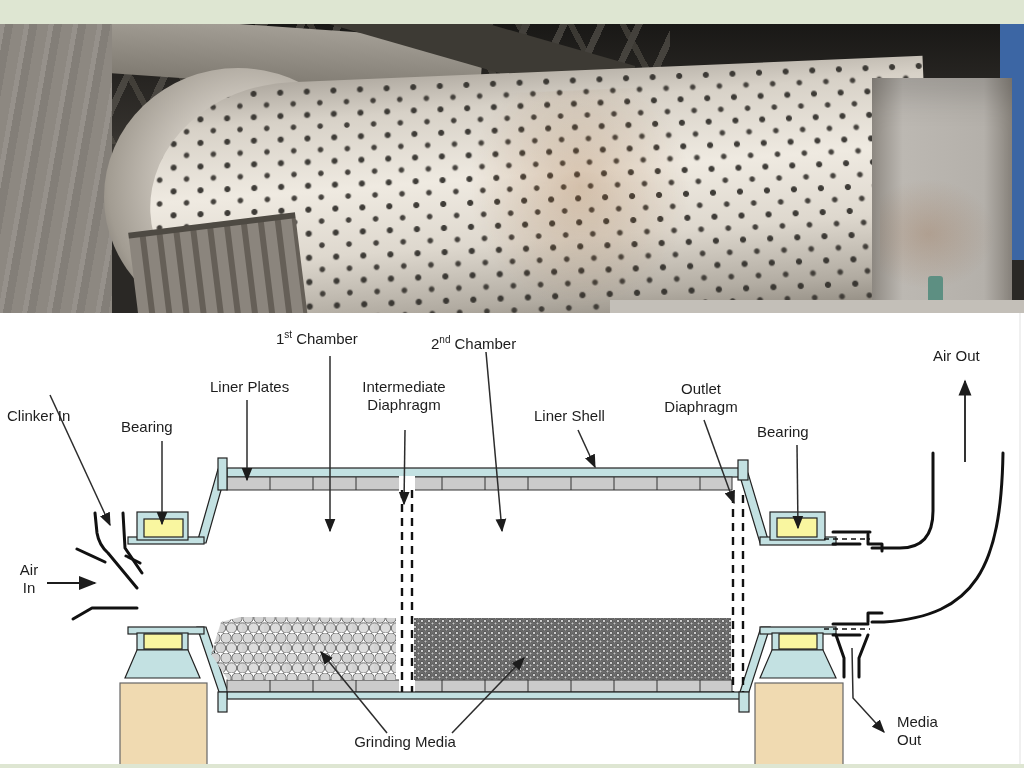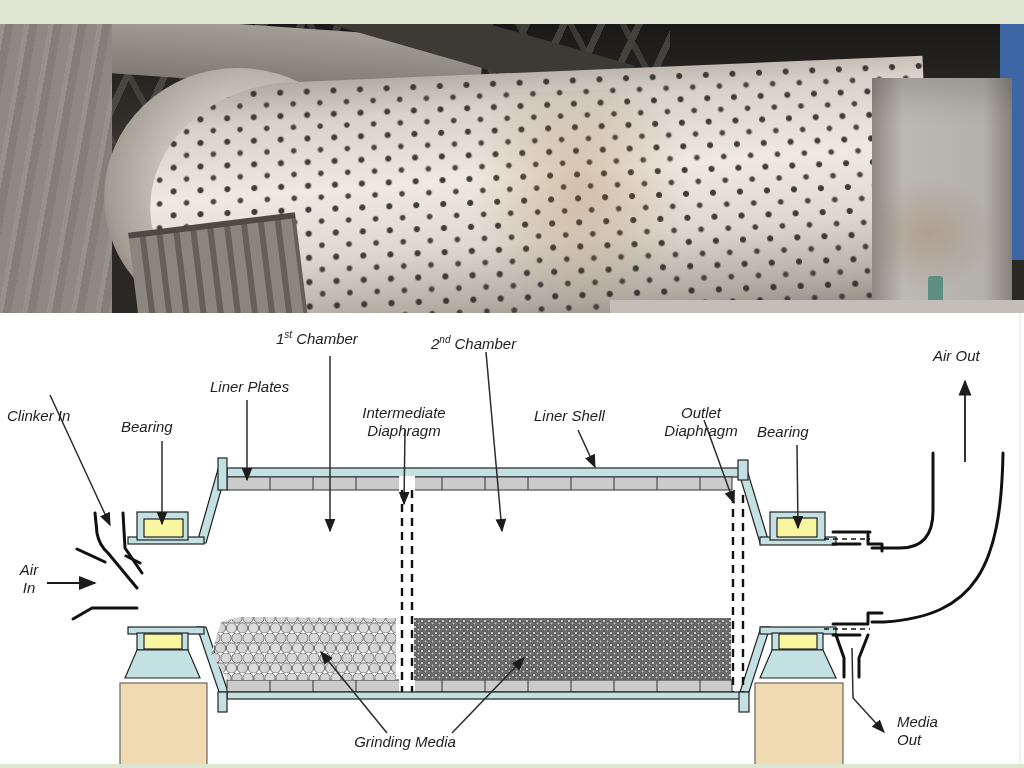--- a/index.html
+++ b/index.html
@@ -41,21 +41,21 @@
   .ph-support-rust{left:880px;top:150px;width:120px;height:120px;
     background:radial-gradient(ellipse at 40% 50%,rgba(140,80,35,.22),rgba(140,80,35,0) 65%);}
   .ph-green-pipe{left:928px;top:252px;width:15px;height:40px;background:#5d8f82;border-radius:3px;}
   .ph-floor{left:610px;top:276px;width:414px;height:13px;background:#c3bfb8;}
 
   
   .diagram{position:absolute;left:0;top:313px;width:1024px;height:451px;background:var(--diagram_bg,#ffffff);}
   .diagram svg{position:absolute;left:0;top:0;}
   .edge-r{position:absolute;right:3px;top:313px;width:2px;height:451px;background:rgba(0,0,0,.06);}
 
-  .lbl{position:absolute;color:var(--label_text,#1d1d1d);font-size:15px;line-height:18px;white-space:nowrap;font-style:italic;}
+  .lbl{position:absolute;color:var(--label_text,#1d1d1d);font-size:15px;line-height:18px;white-space:nowrap;}
   .lbl .sup{font-size:10px;vertical-align:super;line-height:10px;}
   .lbl .rest{margin-left:4px;}
   .center{text-align:center;}
 
   
   .f-blue{fill:var(--shell_blue,#c3e1e2);stroke:#222;stroke-width:1.2;}
   .f-yellow{fill:var(--bearing_yellow,#f9f6a0);stroke:#222;stroke-width:1.2;}
   .f-gray{fill:var(--liner_gray,#cbcbcb);stroke:#333;stroke-width:1;}
   .f-tan{fill:var(--foundation_tan,#f0dab1);stroke:#666;stroke-width:1.2;}
   .duct{fill:none;stroke:#111;stroke-width:3;stroke-linecap:round;stroke-linejoin:round;}
@@ -228,29 +228,29 @@
         <line x1="965" y1="149" x2="965" y2="68" stroke="#1c1c1c" stroke-width="1.8" marker-end="url(#arw)"></line>
       </g>
     </svg>
 
     <div class="lbl" style="left:7px;top:58px;margin-top:36px;">Clinker In</div>
     <div class="lbl" style="left:121px;top:105px;">Bearing</div>
     <div class="lbl" style="left:198px;top:65px;margin-left:12px;">Liner Plates</div>
     <div class="lbl" style="left:276px;top:17px;">
       <span>1</span><span class="sup">st</span><span class="rest">Chamber</span>
     </div>
-    <div class="lbl center" style="left:349px;top:91px;width:110px;">
+    <div class="lbl center" style="left:349px;top:65px;width:110px;">
       <div>Intermediate</div>
       <div>Diaphragm</div>
     </div>
     <div class="lbl" style="left:431px;top:22px;">
       <span>2</span><span class="sup">nd</span><span class="rest">Chamber</span>
     </div>
     <div class="lbl" style="left:534px;top:94px;">Liner Shell</div>
-    <div class="lbl center" style="left:646px;top:67px;width:110px;margin-top:24px;">
+    <div class="lbl center" style="left:646px;top:67px;width:110px;">
       <div>Outlet</div>
       <div>Diaphragm</div>
     </div>
     <div class="lbl" style="left:757px;top:110px;">Bearing</div>
     <div class="lbl" style="left:933px;top:34px;">Air Out</div>
     <div class="lbl center" style="left:8px;top:248px;width:42px;">
       <div>Air</div>
       <div>In</div>
     </div>
     <div class="lbl center" style="left:340px;top:420px;width:130px;">Grinding Media</div>

